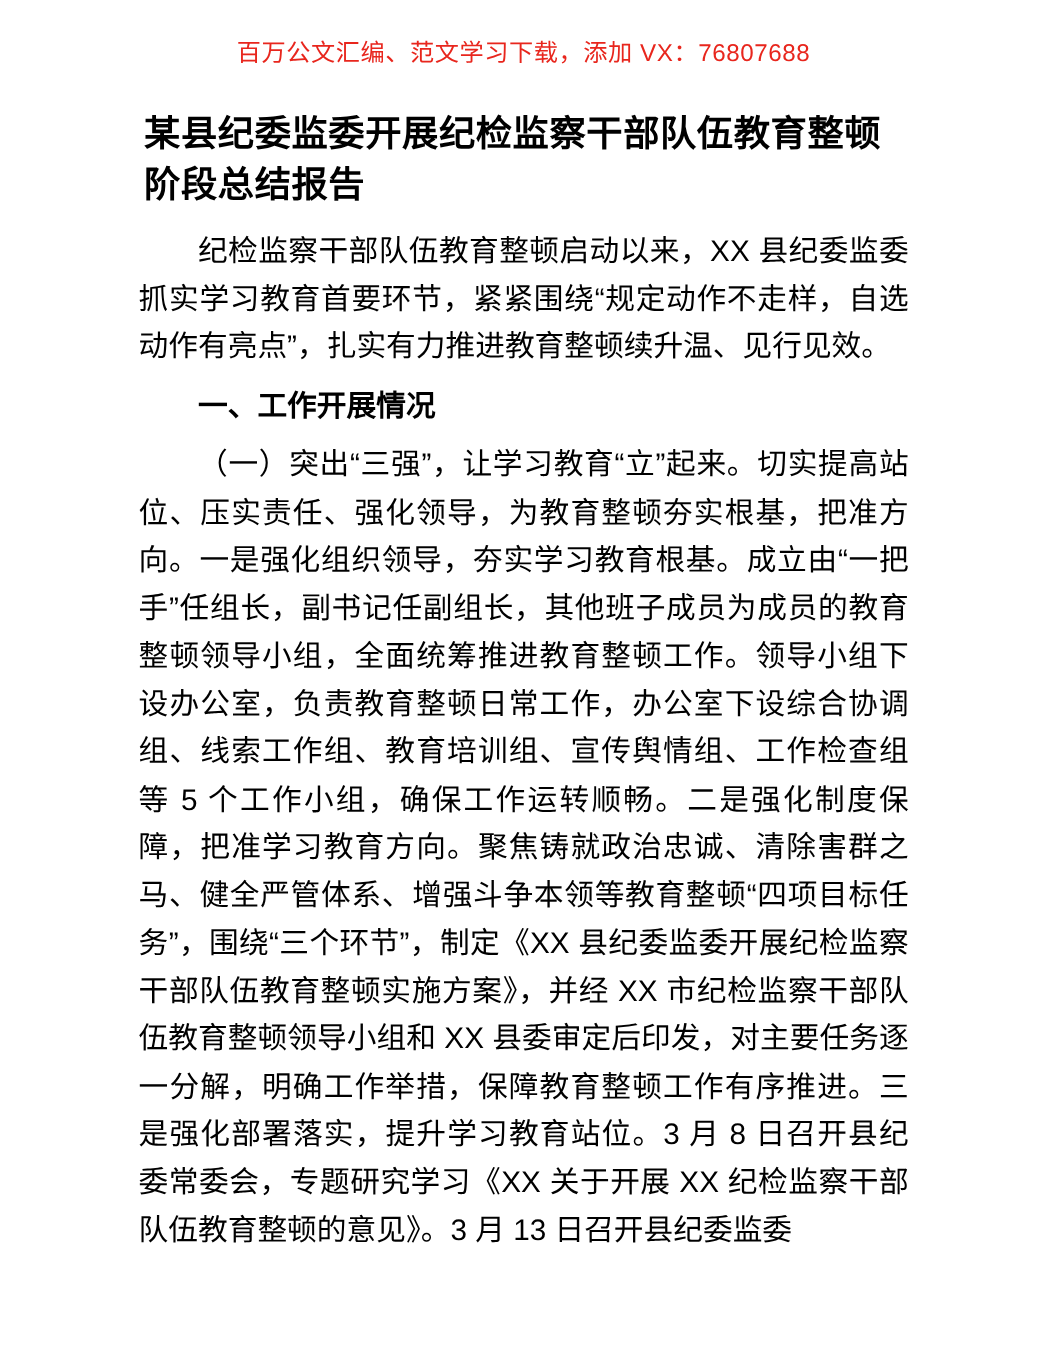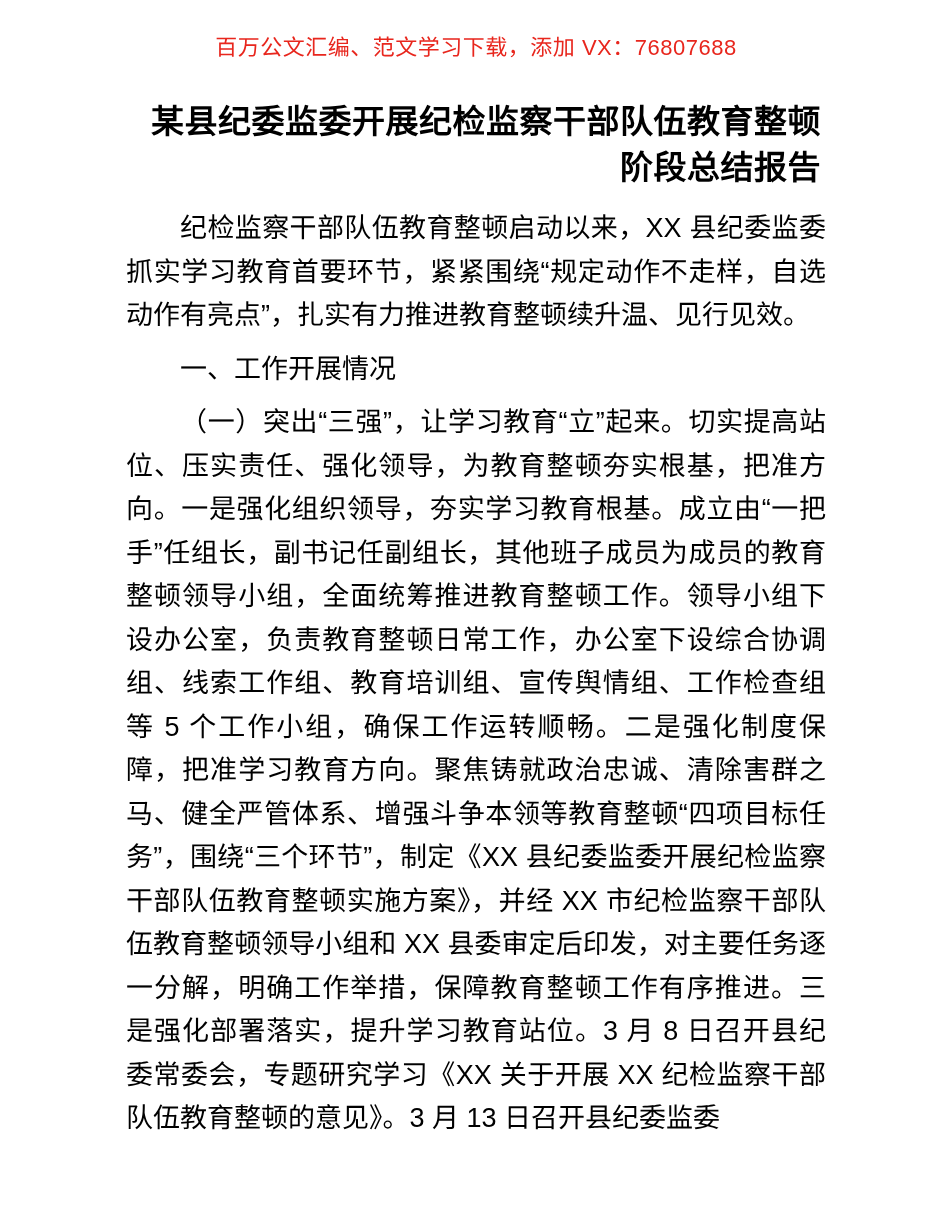--- a/index.html
+++ b/index.html
@@ -25,21 +25,21 @@
   .promo-banner {
     text-align: center;
     font-size: 22px;
     line-height: 30px;
     letter-spacing: 0.5px;
     
   }
   .doc-title {
     margin: 36px auto 0 auto;
     max-width: 690px;
-    text-align: right;
+    text-align: left;
     font-size: 33px;
     line-height: 46px;
     font-weight: 700;
     letter-spacing: 0.5px;
     color: #000000;
   }
   .doc-body {
     margin-top: 16px;
     font-size: 27px;
     line-height: 43.5px;
@@ -47,21 +47,21 @@
   }
   .doc-body p.para {
     text-align: justify;
     text-indent: 2em;
     margin: 8px 0;
     word-break: break-all;
   }
   .doc-body p.heading {
     text-indent: 2em;
     margin: 10px 0;
-    font-weight: 400;
+    font-weight: 700;
   }
 </style>
 </head>
 <body>
 
 <div class="page">
   <div class="content">
 
     <div class="promo-banner" style="color: rgb(232, 38, 29);">百万公文汇编、范文学习下载，添加 VX：76807688</div>
 

